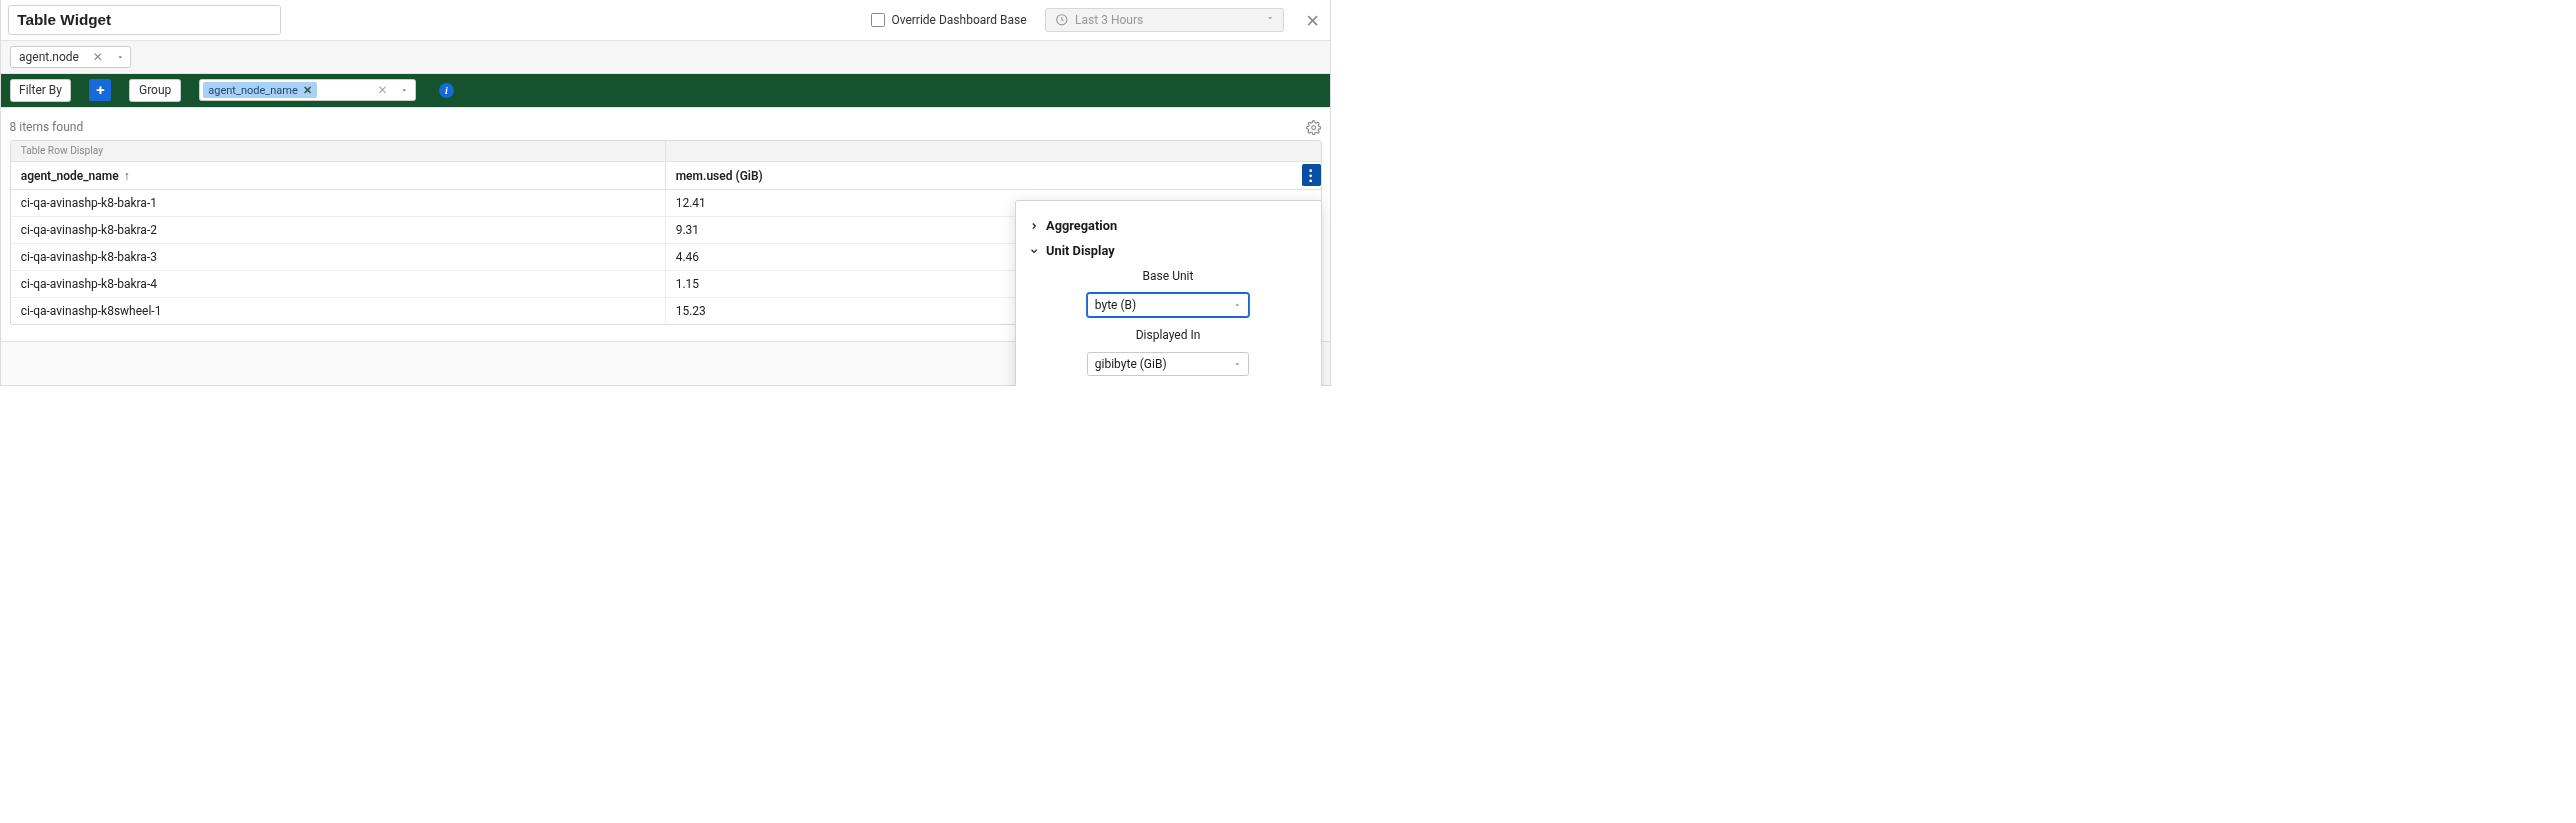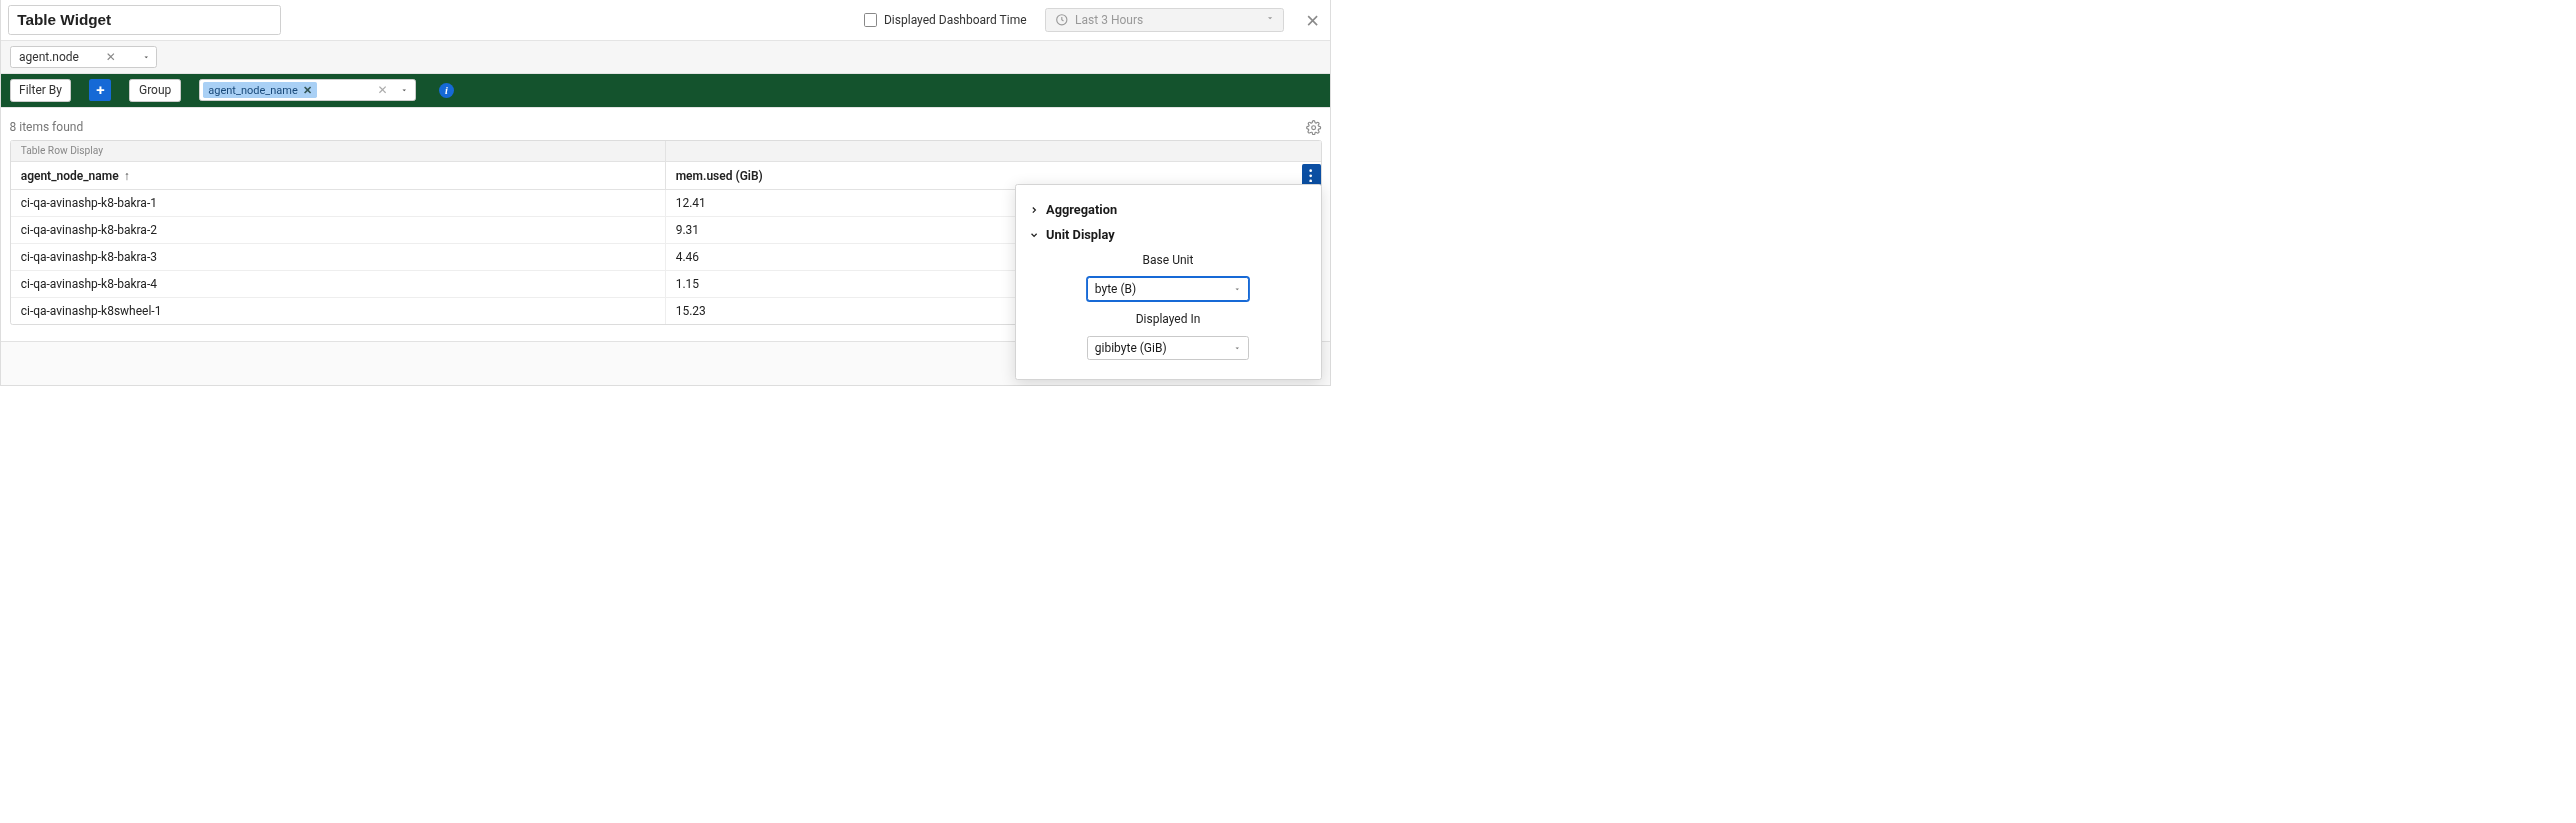--- a/index.html
+++ b/index.html
@@ -82,21 +82,21 @@
     gap: 6.8px;
   }
   .pill {
     display: inline-flex;
     align-items: center;
     background: #fff;
     border: 0.9px solid #ccc;
     border-radius: 2.6px;
     padding: 2.6px 5.1px 2.6px 8.5px;
     font-size: 12px;
-    gap: 25px;
+    gap: 12px;
     color: #333;
   }
   .pill .x { color: #888; font-size: 12px; padding: 0 1.7px; cursor:pointer; }
   .pill .caret { color: #666; cursor:pointer;}
 
   
   .querybar2 {
     background: #14532d;
     border-bottom: 0.9px solid #e4e4e4;
     padding: 5.1px 8.5px;
@@ -211,21 +211,21 @@
   .data-row .col-left, .data-row .col-right {
     padding:6px 10.2px; font-weight:400;
     border-right:0.9px solid #eee;
   }
   .data-row .col-right { border-right:none;}
 
   
   .popover {
     position:absolute;
     right:8.5px;
-    top: 44px;
+    top: 60px;
     width: 307px;
     background:#fff;
     border:0.9px solid #d4d4d4;
     border-radius:2.6px;
     box-shadow: 0 3.4px 15.3px rgba(0,0,0,0.14);
     padding: 12px 13.6px 13.6px 13.6px;
     z-index: 10;
   }
   .pop-row {
     display:flex; align-items:center; gap:6.8px;
@@ -277,21 +277,21 @@
 </head>
 <body>
 
 <div class="container">
 
   <div class="topbar">
     <input class="title-input" type="text" value="Table Widget" style="">
     <div class="topbar-spacer"></div>
     <label class="override-check">
       <input type="checkbox" style="">
-      <span>Displayed Dashboard Time</span>
+      <span>Override Dashboard Base</span>
     </label>
     <div class="time-picker">
       <div class="left">
         <span>
           <svg width="13.6" height="13.6" viewBox="0 0 24 24" fill="none" stroke="#9a9a9a" stroke-width="2">
             <circle cx="12" cy="12" r="9"></circle>
               <path d="M12 7v5l3 2"></path>
           </svg>
         </span>
         <span>Last 3 Hours</span>

